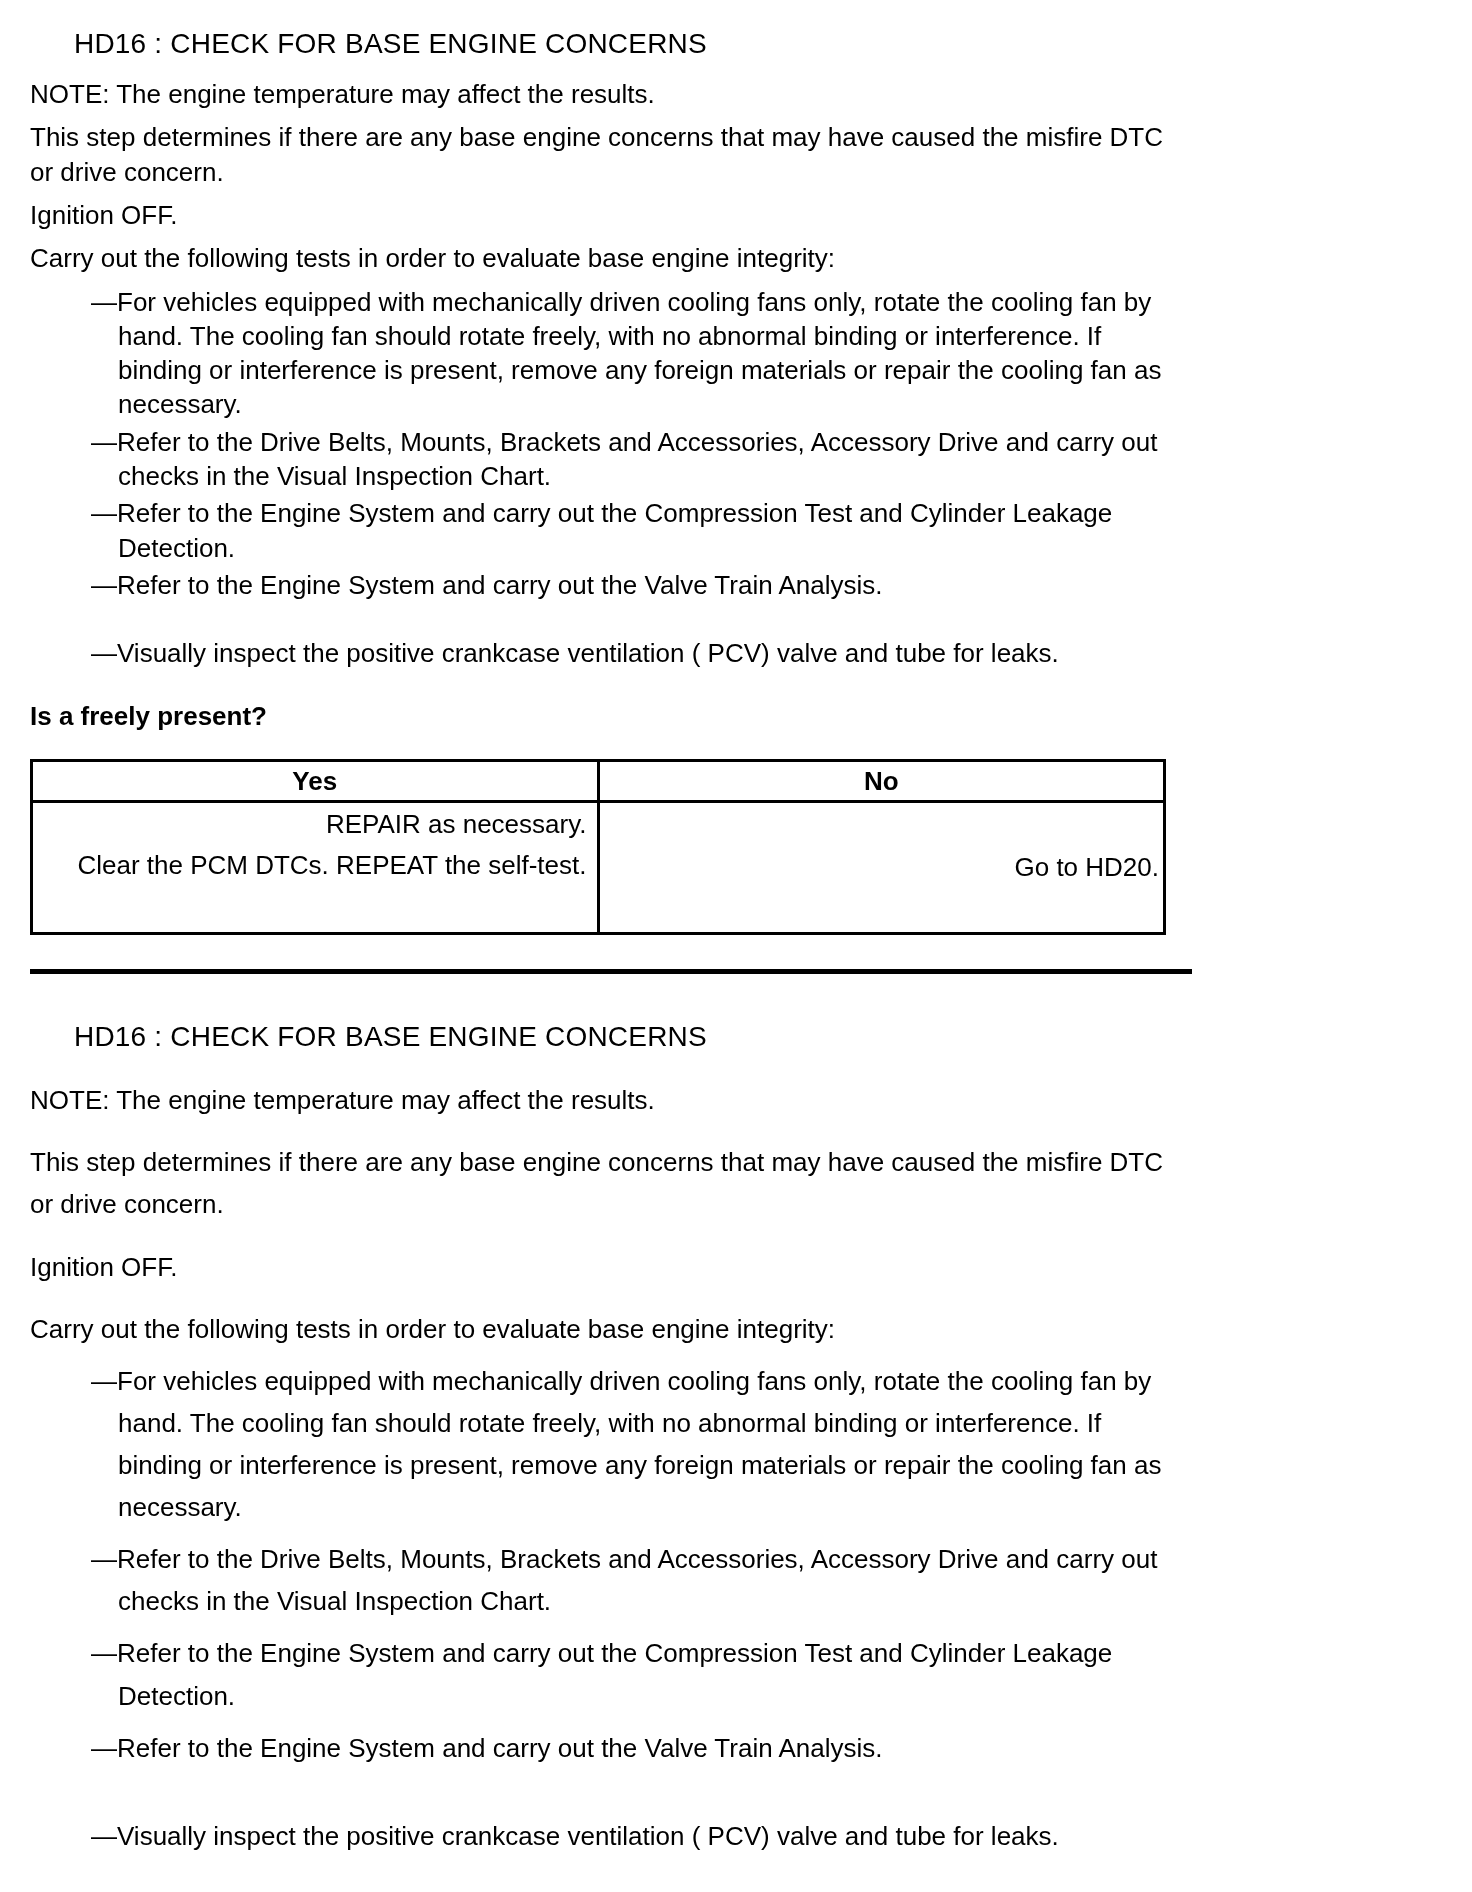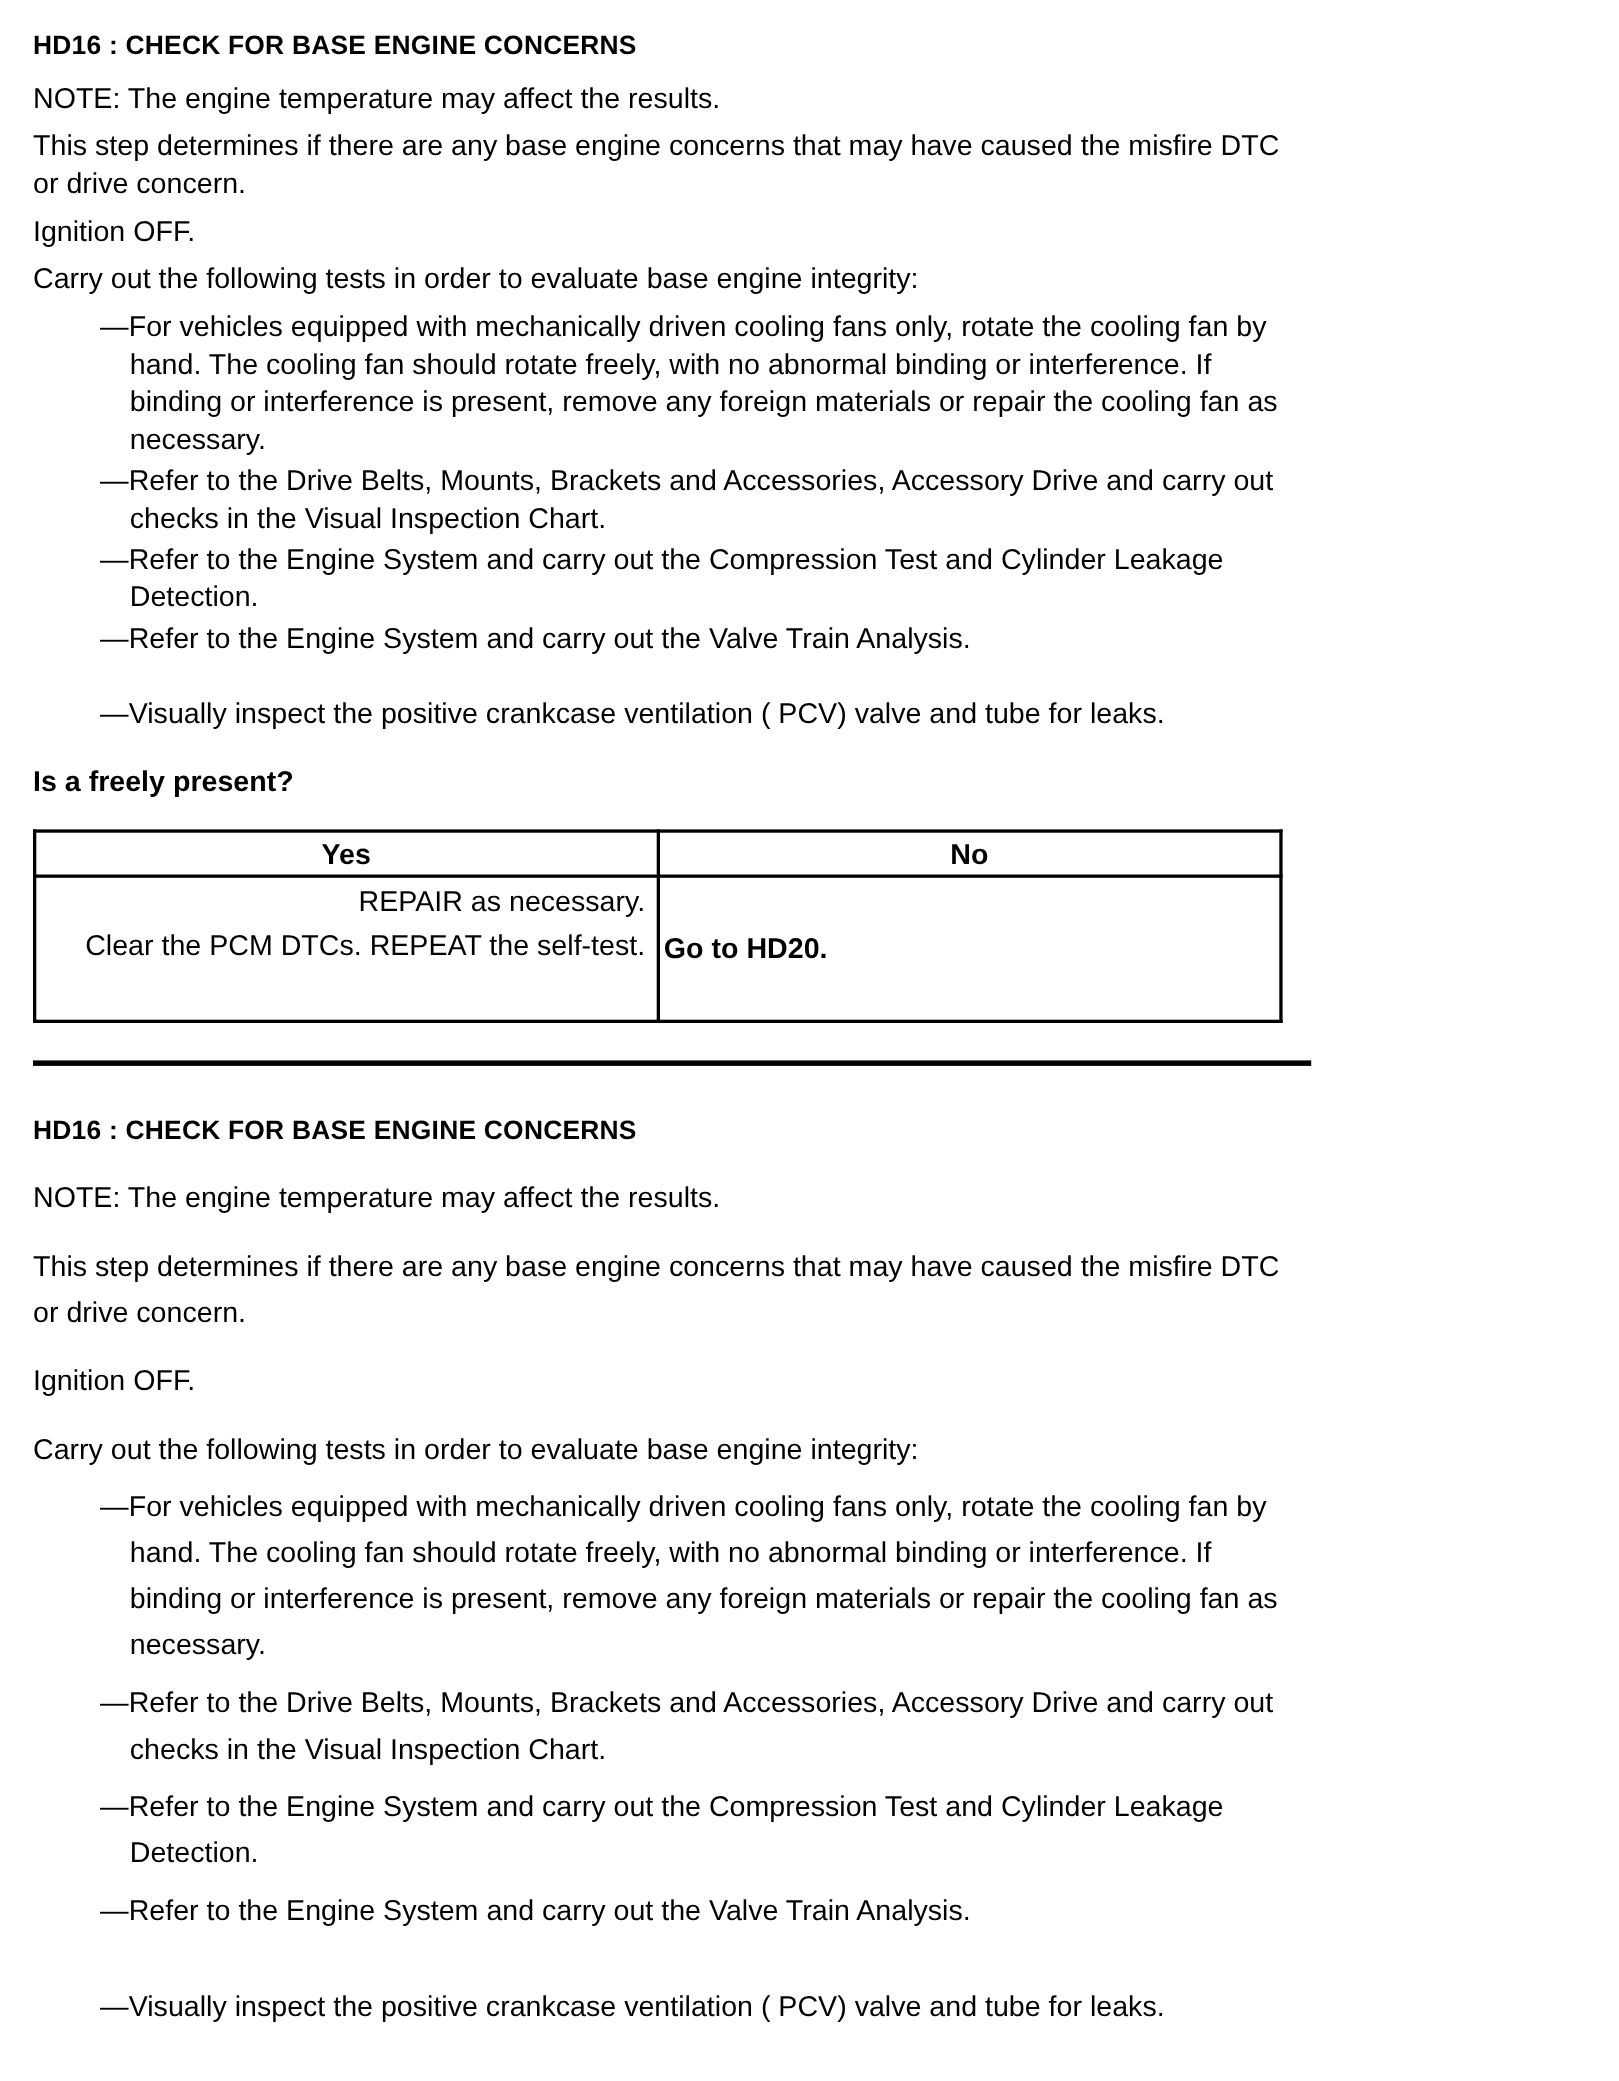--- a/index.html
+++ b/index.html
@@ -9,24 +9,25 @@
     height: 1892px;
     overflow: hidden;
     font-family: "Liberation Sans", "DejaVu Sans", sans-serif;
     color: #000000;
     font-size: 26px;
     line-height: 1.32;
   }
   .page { padding: 26px 30px 0 30px; }
   .section { max-width: 1162px; }
   .step-heading {
-    font-size: 24px;
-    font-weight: bold;
+    font-size: 28px;
+    font-weight: normal;
     margin-bottom: 14px;
     letter-spacing: 0.2px;
+    margin-left: 44px;
   }
   .para { margin-bottom: 9px; }
   .tests-intro { margin-bottom: 9px; }
   .test-list { list-style: none; }
   .test-item {
     padding-left: 88px;
     text-indent: -27px;
     margin-bottom: 3px;
   }
   .gap-before { margin-top: 34px; }
@@ -50,23 +51,22 @@
     font-size: 26px;
   }
   .yes-cell {
     vertical-align: top;
     text-align: right;
     padding: 4px 10px 44px 6px;
   }
   .yes-cell p { margin-bottom: 6px; }
   .no-cell {
     vertical-align: middle;
-    text-align: left;
+    text-align: right;
     padding: 4px;
-    font-weight: bold;
   }
   .divider {
     width: 1162px;
     height: 5px;
     background: #000000;
     margin: 34px 0 40px 0;
   }
   
   .loose { line-height: 1.62; }
   .loose .step-heading { margin-bottom: 20px; }

